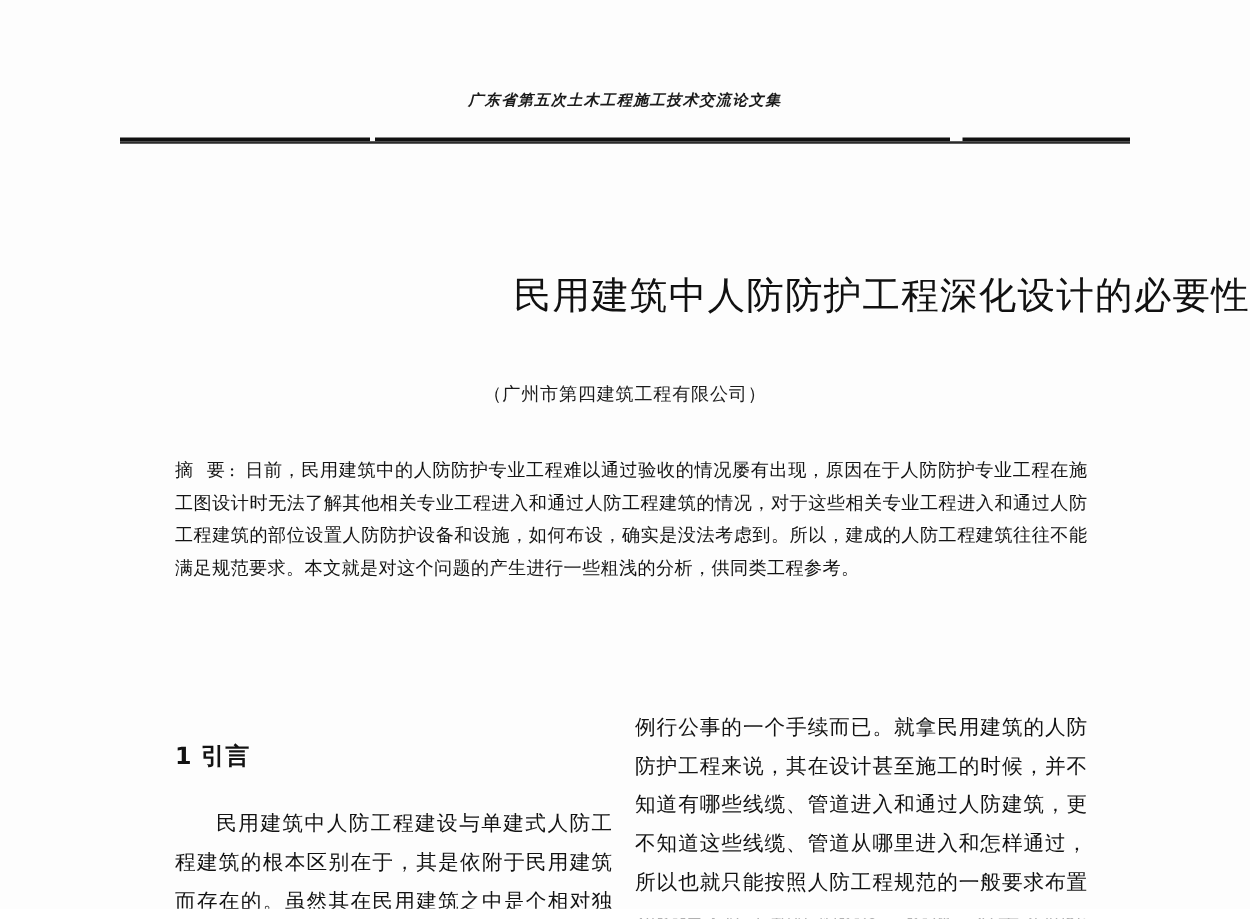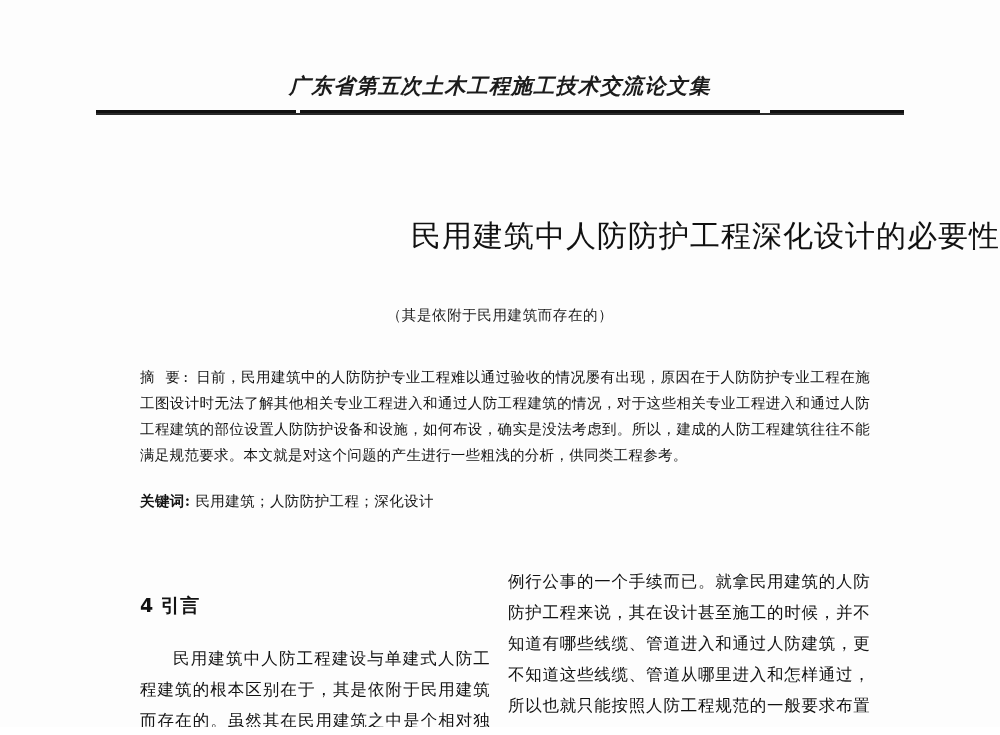--- a/index.html
+++ b/index.html
@@ -23,21 +23,21 @@
   
   .running-head {
     position: absolute;
     top: 72px;
     left: 0;
     width: 100%;
     text-align: center;
     font-family: Liberation Mono, monospace;
     font-weight: bold;
     font-style: italic;
-    font-size: 21px;
+    font-size: 12px;
     letter-spacing: 1.2px;
     color: #1b1b1b;
   }
   .rule-thin {
     position: absolute;
     left: 96px;
     width: 808px;
     top: 113px;
     height: 1.5px;
     background: #2a2a2a;
@@ -169,34 +169,30 @@
 
   <div class="running-head">广东省第五次土木工程施工技术交流论文集</div>
 
   <div class="rule-seg a"></div>
   <div class="rule-seg b"></div>
   <div class="rule-seg c"></div>
   <div class="rule-thin"></div>
 
   <h1 class="doc-title">民用建筑中人防防护工程深化设计的必要性</h1>
 
-  <div class="affiliation">（其是依附于民用建筑而存在的）</div>
+  <div class="affiliation">（广州市第四建筑工程有限公司）</div>
 
   <div class="abstract">
     <span class="lbl">摘 要:</span>
     <span>日前，民用建筑中的人防防护专业工程难以通过验收的情况屡有出现，原因在于人防防护专业工程在施工图设计时无法了解其他相关专业工程进入和通过人防工程建筑的情况，对于这些相关专业工程进入和通过人防工程建筑的部位设置人防防护设备和设施，如何布设，确实是没法考虑到。所以，建成的人防工程建筑往往不能满足规范要求。本文就是对这个问题的产生进行一些粗浅的分析，供同类工程参考。</span>
   </div>
 
-  <div class="keywords">
-    <span class="lbl">关键词:</span>
-    <span>民用建筑；人防防护工程；深化设计</span>
-  </div>
 
   <div class="col col-left">
-    <h2 class="section-heading">4 引言</h2>
+    <h2 class="section-heading">1 引言</h2>
     <p class="para">民用建筑中人防工程建设与单建式人防工程建筑的根本区别在于，其是依附于民用建筑而存在的。虽然其在民用建筑之中是个相对独立的部</p>
   </div>
 
   <div class="col col-right">
     <p class="para cont">例行公事的一个手续而已。就拿民用建筑的人防防护工程来说，其在设计甚至施工的时候，并不知道有哪些线缆、管道进入和通过人防建筑，更不知道这些线缆、管道从哪里进入和怎样通过，所以也就只能按照人防工程规范的一般要求布置和设计人防工程防护设备、设施。对于这些线缆、</p>
   </div>
 
   <div class="fade-bottom"></div>
 </div>
 

